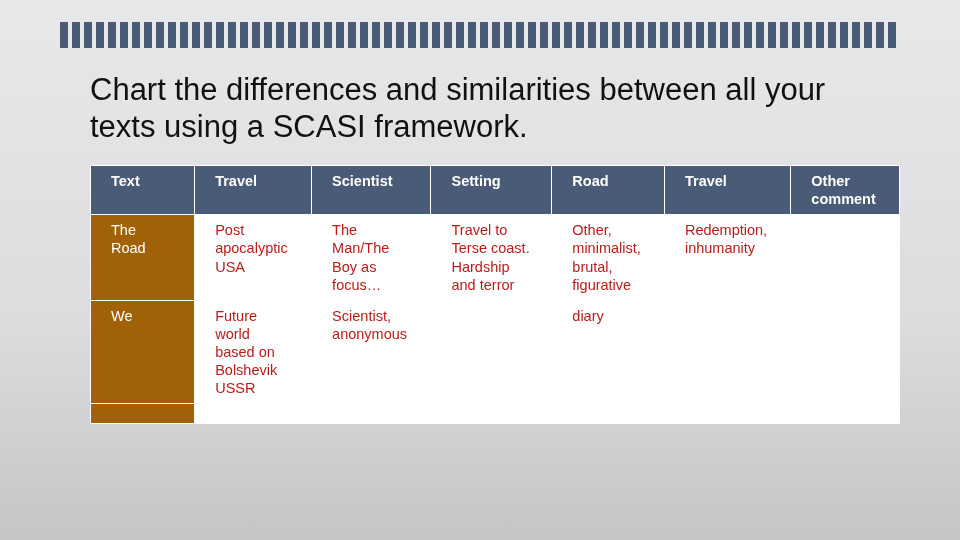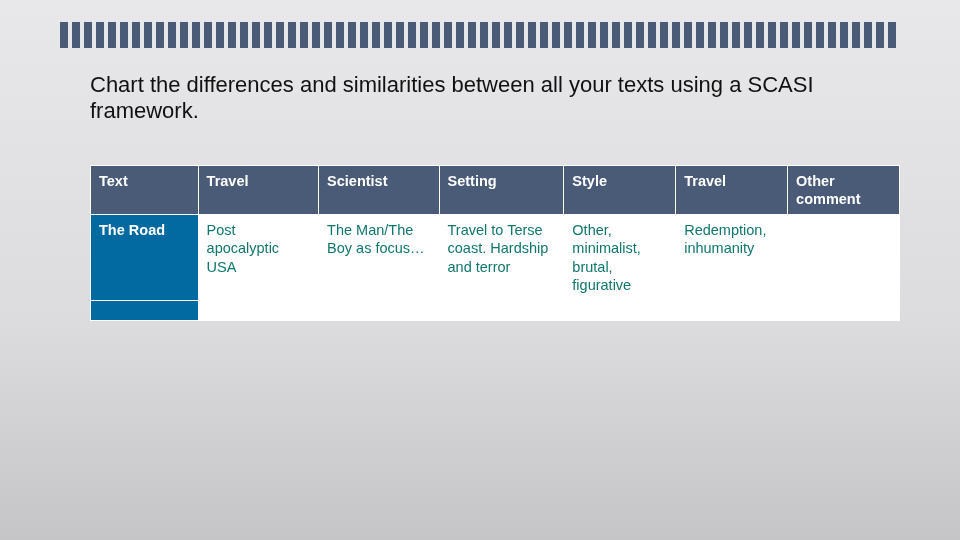--- a/index.html
+++ b/index.html
@@ -23,57 +23,57 @@
     width: 8px;
     height: 26px;
     background: #4a5b78;
     flex-shrink: 0;
   }
   .title {
     position: absolute;
     top: 72px;
     left: 90px;
     right: 90px;
-    font-size: 22px;
+    font-size: 31px;
     color: #111;
     line-height: 1.18;
     font-weight: 400;
   }
   .table-wrap {
     position: absolute;
     top: 165px;
     left: 90px;
     right: 60px;
   }
   table {
     width: 100%;
     border-collapse: collapse;
     background: #fff;
     font-size: 14.5px;
   }
   th, td {
     border: 1px solid #fff;
-    padding: 6px 8px;
+    padding: 6px 20px;
     vertical-align: top;
     text-align: left;
     line-height: 1.25;
   }
   th {
     background: #4a5b78;
     color: #fff;
     font-weight: 700;
   }
   td.rowhead {
-    background: #0369a1;
+    background: #a16207;
     color: #fff;
-    font-weight: 700;
+    font-weight: 400;
   }
   td {
     background: #fff;
-    color: #0f766e;
+    color: #b91c1c;
   }
   col.c1 { width: 12.5%; }
   col.c2 { width: 14%; }
   col.c3 { width: 14%; }
   col.c4 { width: 14.5%; }
   col.c5 { width: 13%; }
   col.c6 { width: 13%; }
   col.c7 { width: 13%; }
   tr.empty td { height: 20px; }
 </style>
@@ -165,35 +165,44 @@
         <col class="c5">
         <col class="c6">
         <col class="c7">
     </colgroup>
     <thead>
       <tr>
         <th>Text</th>
         <th>Travel</th>
         <th>Scientist</th>
         <th>Setting</th>
-        <th>Style</th>
+        <th>Road</th>
         <th>Travel</th>
         <th>Other comment</th>
       </tr>
     </thead>
     <tbody>
       <tr>
         <td class="rowhead">The Road</td>
         <td>Post apocalyptic USA</td>
         <td>The Man/The Boy as focus…</td>
         <td>Travel to Terse coast. Hardship and terror</td>
         <td>Other, minimalist, brutal, figurative</td>
         <td>Redemption, inhumanity</td>
         <td></td>
       </tr>
+      <tr>
+        <td class="rowhead">We</td>
+        <td>Future world based on Bolshevik USSR</td>
+        <td>Scientist, anonymous</td>
+        <td></td>
+        <td>diary</td>
+        <td></td>
+        <td></td>
+      </tr>
       <tr class="empty">
         <td class="rowhead"></td>
         <td></td>
         <td></td>
         <td></td>
         <td></td>
         <td></td>
         <td></td>
       </tr>
     </tbody>

